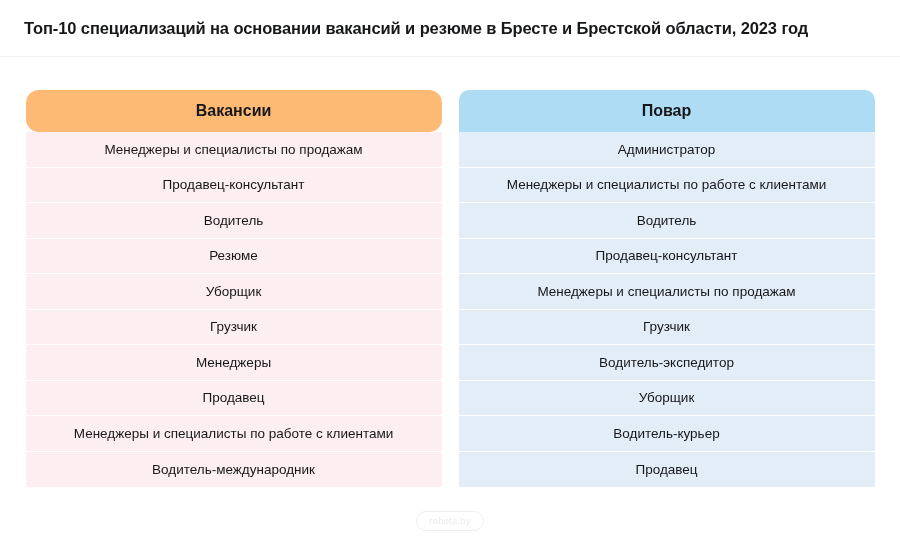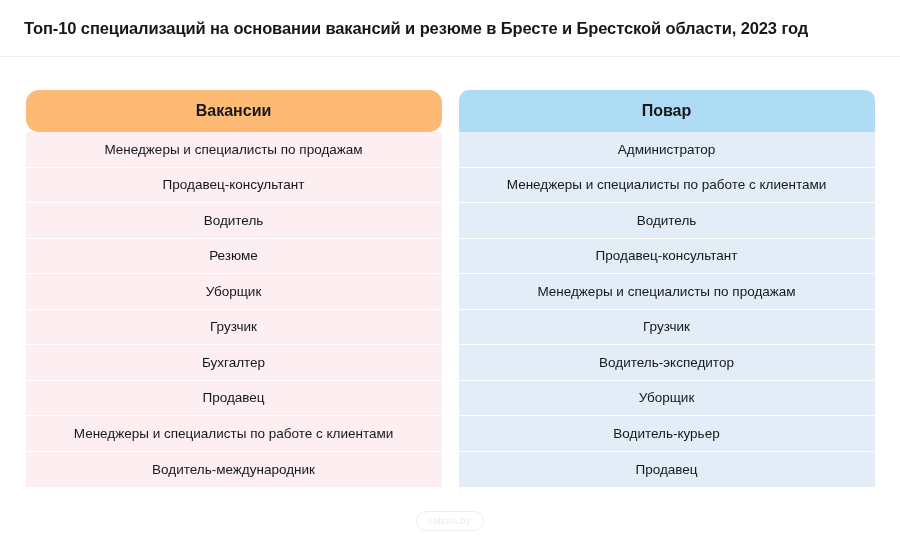--- a/index.html
+++ b/index.html
@@ -145,21 +145,21 @@
 
     <div class="card card-vacancies">
       <div class="card-header">Вакансии</div>
       <div class="card-rows">
         <div class="card-row">Менеджеры и специалисты по продажам</div>
         <div class="card-row">Продавец-консультант</div>
         <div class="card-row">Водитель</div>
         <div class="card-row">Резюме</div>
         <div class="card-row">Уборщик</div>
         <div class="card-row">Грузчик</div>
-        <div class="card-row">Бухгалтер</div>
+        <div class="card-row">Менеджеры</div>
         <div class="card-row">Продавец</div>
         <div class="card-row">Менеджеры и специалисты по работе с клиентами</div>
         <div class="card-row">Водитель-международник</div>
       </div>
     </div>
 
     <div class="card card-resumes">
       <div class="card-header">Повар</div>
       <div class="card-rows">
         <div class="card-row">Администратор</div>

